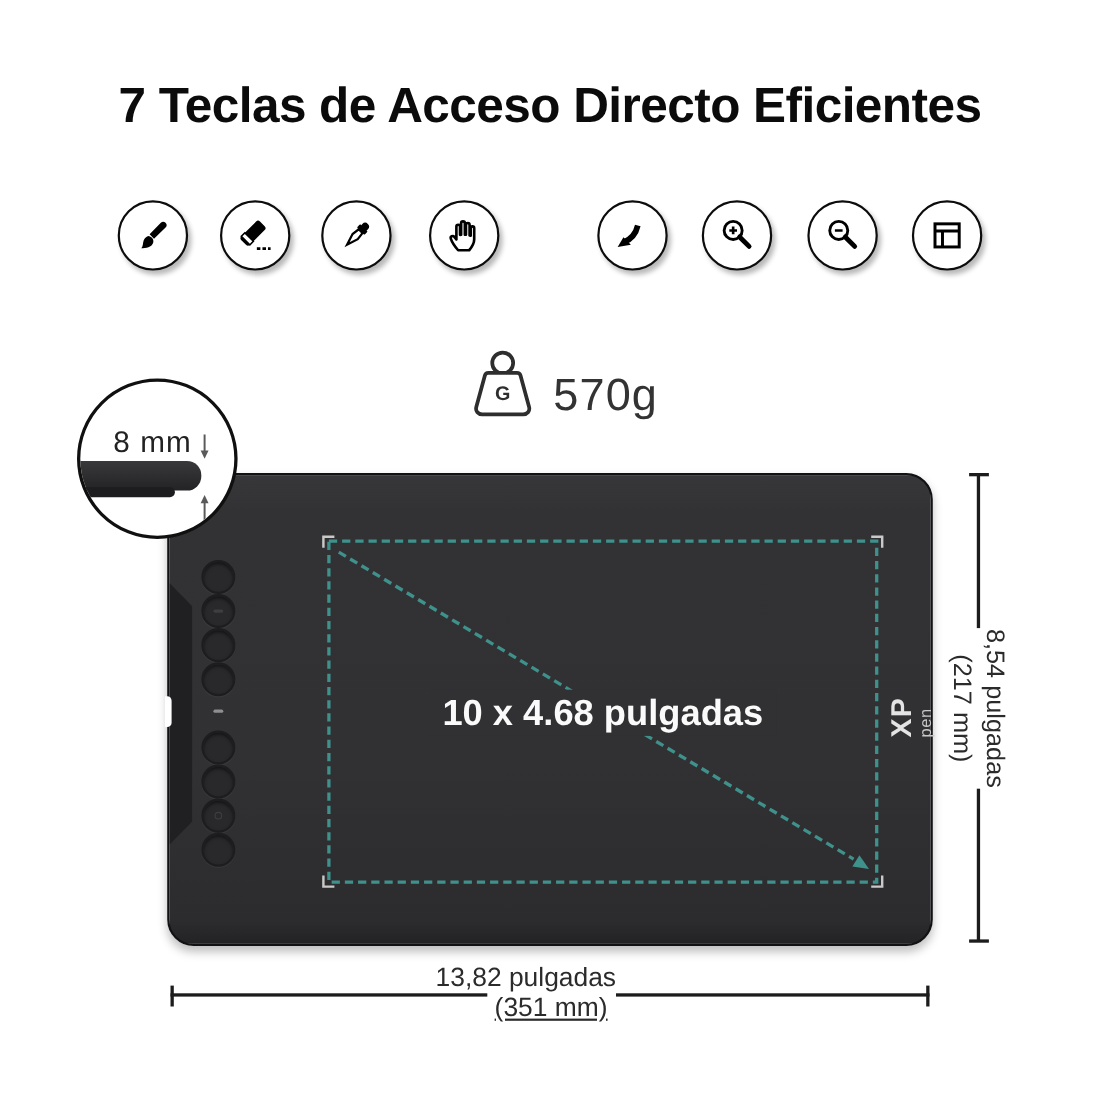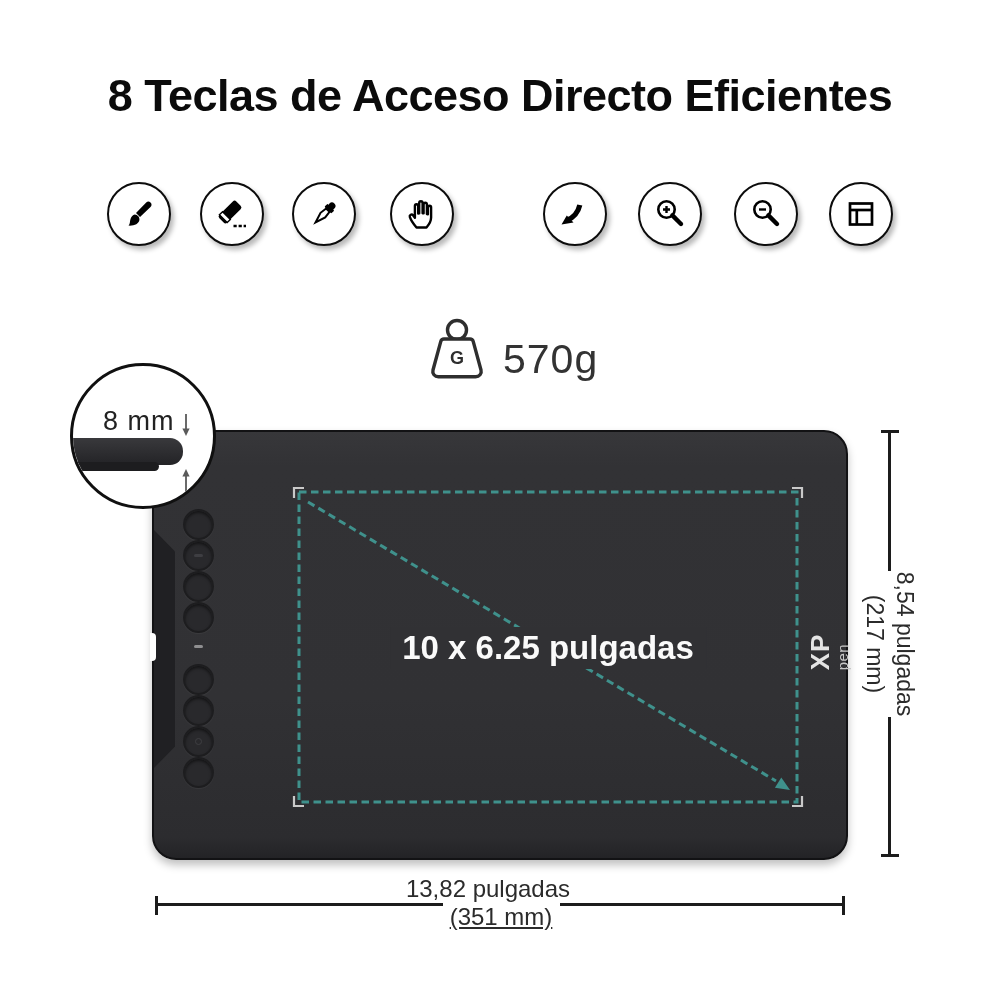--- a/index.html
+++ b/index.html
@@ -21,21 +21,21 @@
     display:flex;align-items:center;justify-content:center;
     top:182px;
   }
   .icn svg{display:block;}
   
   .weight-txt{
     left:503px;top:336px;font-size:41px;color:#333;letter-spacing:1px;text-align:right;
   }
   
   .callout{
-    left:70px;top:363px;width:146px;height:146px;border-radius:50%;
+    left:70px;top:344px;width:146px;height:146px;border-radius:50%;
     background:#fff;border:3px solid #101010;box-sizing:border-box;
     overflow:hidden;z-index:6;
   }
   .callout .lbl{
     position:absolute;left:30px;top:40px;font-size:27px;color:#222;letter-spacing:1px;
   }
   .edge-bar{
     position:absolute;left:-6px;top:72px;width:116px;height:27px;
     background:linear-gradient(180deg,#39393c,#232326);
     border-radius:0 13px 13px 0;
@@ -81,27 +81,27 @@
   }
   .logo-xp{font-size:26px;font-weight:bold;color:#e4e4e4;letter-spacing:1px;}
   .logo-pen{font-size:15px;color:#c8c8c8;letter-spacing:0.5px;margin-top:2px;}
   
   .dim{background:#1c1c1c;}
   .dim-text{color:#2b2b2b;font-size:23px;white-space:nowrap;}
   .dim-v-text{
     left:889px;top:644px;transform:translate(-50%,-50%) rotate(90deg);
     text-align:center;line-height:1.3;
   }
-  .dim-b1{left:488px;top:889px;transform:translate(-50%,-50%);font-size:24px;}
+  .dim-b1{left:478px;top:889px;transform:translate(-50%,-50%);font-size:24px;}
   .dim-b2{left:501px;top:917px;transform:translate(-50%,-50%);font-size:24px;text-decoration:underline;}
 </style>
 </head>
 <body>
 
-<div class="abs title">8 Teclas de Acceso Directo Eficientes</div>
+<div class="abs title">7 Teclas de Acceso Directo Eficientes</div>
 
 <div class="abs icn" style="left:107px;">
   <svg width="36" height="36" viewBox="0 0 36 36">
     <path d="M29.5 6.5c1.4 1.4 1.4 3.2 0 4.4L19 21 15 17 25.2 6.6c1.3-1.3 3-1.3 4.3-.1z" fill="#000"></path>
     <path d="M13.8 18.6c2.8.4 5 2.6 4.6 5.4-.5 3.8-5.2 6-10.9 5.6 1.8-1.7 1.2-4.6 2.1-6.9.7-1.9 2.2-3.6 4.2-4.1z" fill="#000"></path>
   </svg>
 </div>
 <div class="abs icn" style="left:200px;">
   <svg width="36" height="36" viewBox="0 0 36 36">
     <g transform="rotate(-45 16 16)">
@@ -195,21 +195,21 @@
     <rect x="145" y="60" width="498" height="310" fill="none" stroke="#3f918c" stroke-width="3" stroke-dasharray="7.5 4.5"></rect>
     <line x1="154" y1="70" x2="622" y2="349" stroke="#3f918c" stroke-width="3" stroke-dasharray="7.5 4.5"></line>
     <path d="M636 358 L620.9 355.7 L627.3 345.5 z" fill="#3f918c"></path>
 
     <path d="M140 66 v-10 h10" fill="none" stroke="#c9c9c9" stroke-width="2.2"></path>
     <path d="M648 66 v-10 h-10" fill="none" stroke="#c9c9c9" stroke-width="2.2"></path>
     <path d="M140 364 v10 h10" fill="none" stroke="#c9c9c9" stroke-width="2.2"></path>
     <path d="M648 364 v10 h-10" fill="none" stroke="#c9c9c9" stroke-width="2.2"></path>
   </svg>
 
-  <div class="area-label">10 x 6.25 pulgadas</div>
+  <div class="area-label">10 x 4.68 pulgadas</div>
 
   <div class="logo">
     <div class="logo-xp">XP</div>
     <div class="logo-pen">pen</div>
   </div>
 </div>
 
 <div class="abs dim" style="left:888px;top:431px;width:3px;height:140px;"></div>
 <div class="abs dim" style="left:881px;top:430px;width:18px;height:3px;"></div>
 <div class="abs dim" style="left:888px;top:717px;width:3px;height:139px;"></div>

